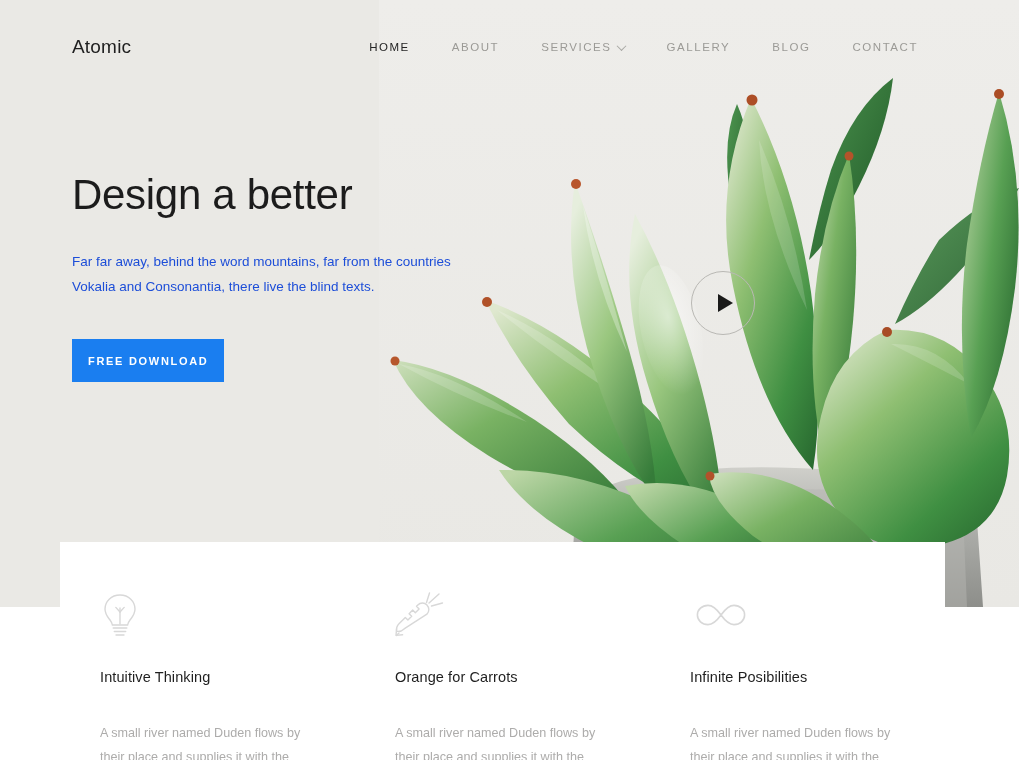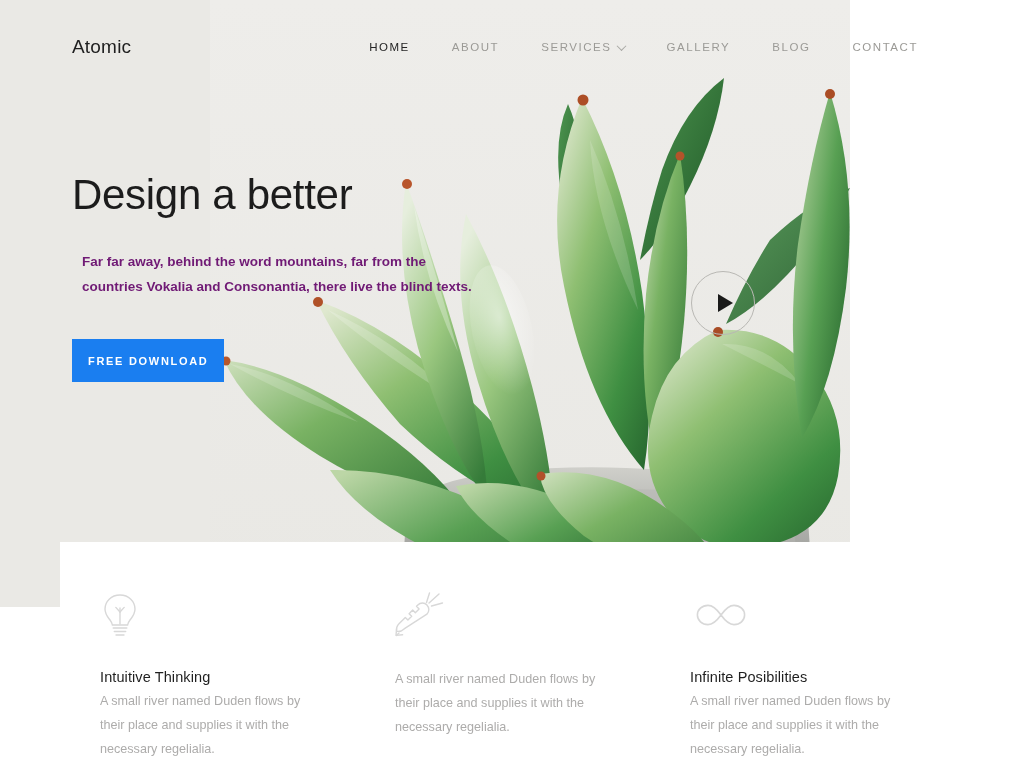--- a/index.html
+++ b/index.html
@@ -9,21 +9,21 @@
     background:#ffffff;
     font-family:"Liberation Sans", sans-serif;
     -webkit-font-smoothing:antialiased;
   }
 
   
   .page { position:relative; width:1019px; height:760px; background:#ffffff; }
 
   
   .hero {
-    position:absolute; left:0; top:0; width:850px; height:607px;
+    position:absolute; left:0; top:0; width:1019px; height:607px;
     background:#eae9e5;
     overflow:hidden;
   }
 
   
   .hero-photo {
     position:absolute; right:0; top:0; width:640px; height:607px;
     overflow:hidden;
   }
   .hero-photo svg { display:block; width:100%; height:100%; }
@@ -55,23 +55,22 @@
   }
 
   
   .hero-copy { position:absolute; left:72px; top:166px; z-index:30; width:430px; }
   .hero-title {
     font-size:42px; line-height:58px; color:#1c1c1c;
     font-weight:400; letter-spacing:-0.3px;
   }
   .hero-sub {
     margin-top:25px;
-    font-size:13.5px; line-height:25px; color:#701a75; font-weight:700;
+    font-size:13.5px; line-height:25px; color:#1d4ed8; font-weight:400;
     max-width:400px;
-    margin-left:10px;
   }
   .btn-download {
     display:inline-flex; align-items:center; justify-content:center;
     margin-top:40px; height:43px; padding:0 16px;
     background:#1a7ef0; color:#ffffff;
     font-size:11px; letter-spacing:1.7px; font-weight:600;
     text-transform:uppercase; border:none; cursor:pointer;
   }
 
   
@@ -96,21 +95,21 @@
     display:flex; padding:50px 0 0 0;
   }
   .feature {
     flex:1 1 0; padding:0 32px 0 40px;
   }
   .feature:nth-child(2) { padding-left:40px; }
   .feature-icon { height:46px; margin-bottom:29px; color:#d8d8d8; }
   .feature-icon svg { display:block; }
   .feature-title {
     font-size:14.5px; color:#1f1f1f; font-weight:500;
-    letter-spacing:0.1px; line-height:20px; margin-bottom:2px;
+    letter-spacing:0.1px; line-height:20px; margin-bottom:34px;
   }
   .feature-text {
     font-size:12.6px; line-height:24px; color:#adacab; font-weight:400;
     max-width:245px;
   }
 </style>
 </head>
 <body>
 
 <div class="page">
@@ -270,20 +269,21 @@
       <div class="feature-icon">
         <svg width="50" height="46" viewBox="0 0 50 46" fill="none" stroke="#d8d8d8" stroke-width="1.4" stroke-linecap="round" stroke-linejoin="round">
           <path d="M32 13 c-2.6-2.6-6.6-2.6-9.2 0 l-1.3 1.3 2.6 2.6 -3.8 3.8 -2.6-2.6 -3.6 3.6 2.6 2.6 -3.8 3.8 -2.6-2.6 -6.3 6.3 c-2 2-2.8 4.9-2.4 7.5 l0 0 c2.6.4 5.5-.4 7.5-2.4 L31.9 22.2 c2.6-2.6 2.6-6.6 0-9.2 Z"></path>
           <path d="M34 11 L44 2"></path>
           <path d="M36.5 14 L47.5 11"></path>
           <path d="M31.5 8.5 L34.5 -1" transform="translate(0,2)"></path>
           <path d="M4 41 l-2.6 2.6"></path>
           <path d="M1.6 36.8 l-.6 6.6 6.6-.6"></path>
         </svg>
       </div>
+      <div class="feature-title">Orange for Carrots</div>
       <div class="feature-text">A small river named Duden flows by their place and supplies it with the necessary regelialia.</div>
     </div>
 
     <div class="feature">
       <div class="feature-icon">
         <svg width="62" height="46" viewBox="0 0 62 46" fill="none" stroke="#d8d8d8" stroke-width="1.6" stroke-linecap="round">
           <path d="M31 23 c-4.6-6.4-8.3-9.6-13-9.6 -6 0-10.6 4.3-10.6 9.6 0 5.3 4.6 9.6 10.6 9.6 4.7 0 8.4-3.2 13-9.6 4.6-6.4 8.3-9.6 13-9.6 6 0 10.6 4.3 10.6 9.6 0 5.3-4.6 9.6-10.6 9.6 -4.7 0-8.4-3.2-13-9.6 Z"></path>
         </svg>
       </div>
       <div class="feature-title">Infinite Posibilities</div>

